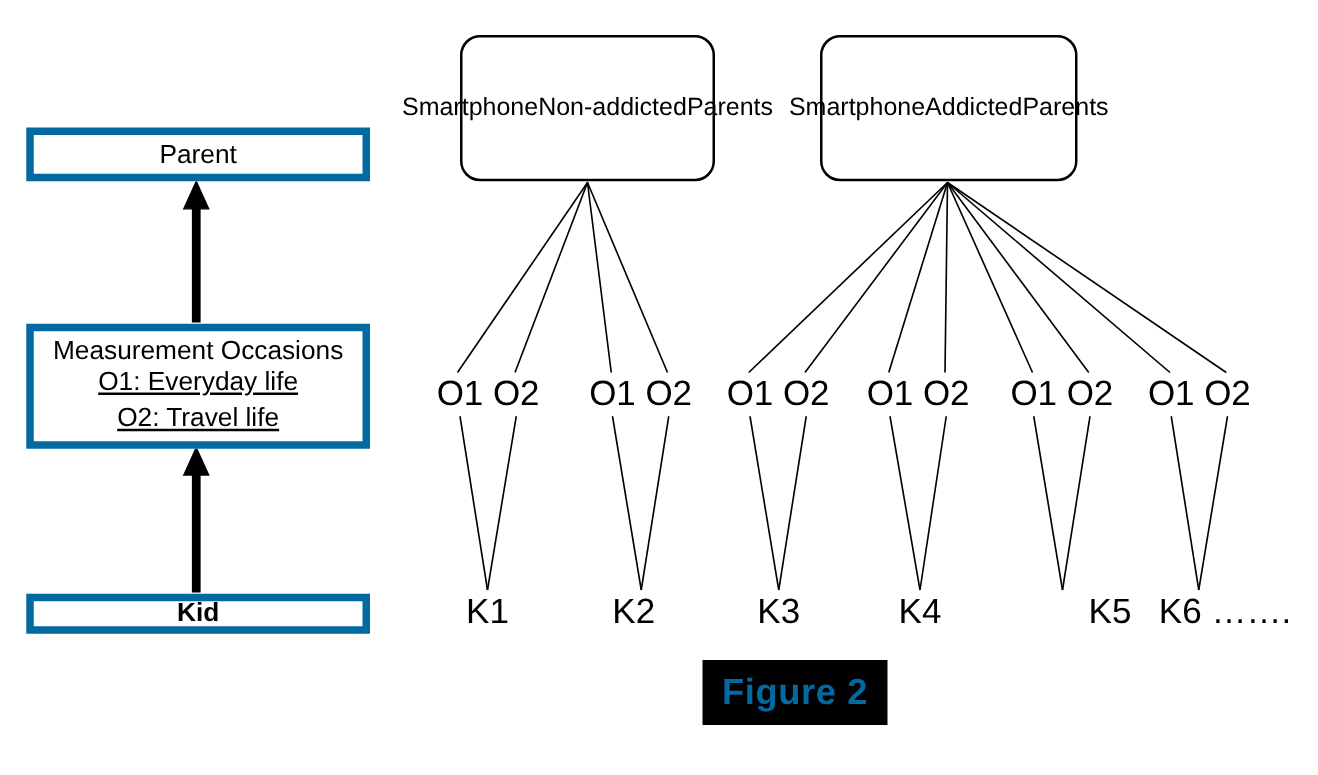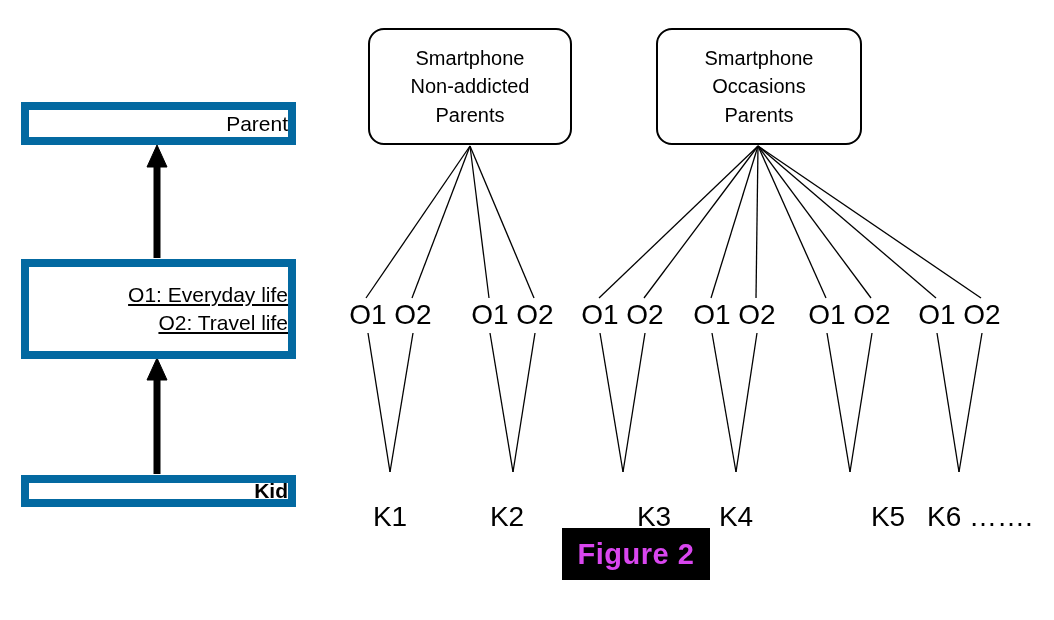--- a/index.html
+++ b/index.html
@@ -25,57 +25,57 @@
     top: 0;
     width: 1054px;
     height: 620px;
     pointer-events: none;
   }
 
   
   .lbox {
     position: absolute;
     box-sizing: border-box;
-    border: 8px solid #0369a1;
-    background: #ffffff;
-    display: flex;
-    flex-direction: column;
-    align-items: flex-end;
-    justify-content: center;
-    text-align: center;
-  }
-  .lbox .title {
-    font-size: 21px;
-    line-height: 1.12;
-    white-space: nowrap;
-  }
-  .lbox .sub {
-    font-size: 21px;
-    line-height: 1.35;
-    white-space: nowrap;
-    text-decoration: underline;
-  }
-
-  #box-parent { left: 21px; top: 102px; width: 275px; height: 43px; }
-  #box-measurement { left: 21px; top: 259px; width: 275px; height: 100px; }
-  #box-kid { left: 21px; top: 475px; width: 275px; height: 32px; font-weight: bold; }
-
-  
-  .gbox {
-    position: absolute;
-    box-sizing: border-box;
-    border: 2px solid #000000;
-    border-radius: 16px;
+    border: 6px solid #0369a1;
     background: #ffffff;
     display: flex;
     flex-direction: column;
     align-items: center;
     justify-content: center;
     text-align: center;
   }
+  .lbox .title {
+    font-size: 21px;
+    line-height: 1.12;
+    white-space: nowrap;
+  }
+  .lbox .sub {
+    font-size: 21px;
+    line-height: 1.35;
+    white-space: nowrap;
+    text-decoration: underline;
+  }
+
+  #box-parent { left: 21px; top: 102px; width: 275px; height: 43px; }
+  #box-measurement { left: 21px; top: 259px; width: 275px; height: 100px; }
+  #box-kid { left: 21px; top: 475px; width: 275px; height: 32px; font-weight: bold; }
+
+  
+  .gbox {
+    position: absolute;
+    box-sizing: border-box;
+    border: 2px solid #000000;
+    border-radius: 16px;
+    background: #ffffff;
+    display: flex;
+    flex-direction: row;
+    align-items: center;
+    justify-content: center;
+    text-align: center;
+  }
   .gbox .l1, .gbox .l3 {
     font-size: 20px;
     line-height: 1.42;
     white-space: nowrap;
   }
   .gbox .l2 {
     font-size: 20px;
     font-weight: normal;
     line-height: 1.42;
     white-space: nowrap;
@@ -87,31 +87,31 @@
   
   .nodelabel {
     position: absolute;
     font-size: 28px;
     line-height: 22px;
     white-space: nowrap;
     transform: translate(-50%, 0);
     text-align: center;
   }
   .olabel { top: 304px; }
-  .klabel { top: 478px; margin-top: 28px; }
+  .klabel { top: 478px; }
 
   
   #figure-caption {
     position: absolute;
     left: 562px;
     top: 528px;
     width: 148px;
     height: 52px;
     background: #000000;
-    color: #d946ef;
+    color: #0369a1;
     display: flex;
     align-items: center;
     justify-content: center;
     font-size: 29px;
     font-weight: bold;
     letter-spacing: 0.5px;
   }
 </style>
 </head>
 <body>
@@ -166,37 +166,38 @@
       <line x1="937" y1="333" x2="959" y2="472"></line>
       <line x1="982" y1="333" x2="959" y2="472"></line>
     </g>
   </svg>
 
   <div class="lbox" id="box-parent">
     <div class="title">Parent</div>
   </div>
 
   <div class="lbox" id="box-measurement">
+    <div class="title">Measurement Occasions</div>
     <div class="sub">O1: Everyday life</div>
     <div class="sub">O2: Travel life</div>
   </div>
 
   <div class="lbox" id="box-kid">
     <div class="title">Kid</div>
   </div>
 
   <div class="gbox" id="group-nonaddicted">
     <div class="l1">Smartphone</div>
     <div class="l2">Non-addicted</div>
     <div class="l3">Parents</div>
   </div>
 
   <div class="gbox" id="group-addicted">
     <div class="l1">Smartphone</div>
-    <div class="l2">Occasions</div>
+    <div class="l2">Addicted</div>
     <div class="l3">Parents</div>
   </div>
 
   <div class="nodelabel olabel" style="left:368px">O1</div>
   <div class="nodelabel olabel" style="left:413px">O2</div>
 
   <div class="nodelabel olabel" style="left:490px">O1</div>
   <div class="nodelabel olabel" style="left:535px">O2</div>
 
   <div class="nodelabel olabel" style="left:600px">O1</div>
@@ -206,20 +207,20 @@
   <div class="nodelabel olabel" style="left:757px">O2</div>
 
   <div class="nodelabel olabel" style="left:827px">O1</div>
   <div class="nodelabel olabel" style="left:872px">O2</div>
 
   <div class="nodelabel olabel" style="left:937px">O1</div>
   <div class="nodelabel olabel" style="left:982px">O2</div>
 
   <div class="nodelabel klabel" style="left:390px">K1</div>
   <div class="nodelabel klabel" style="left:507px">K2</div>
-  <div class="nodelabel klabel" style="left:654px">K3</div>
+  <div class="nodelabel klabel" style="left:623px">K3</div>
   <div class="nodelabel klabel" style="left:736px">K4</div>
   <div class="nodelabel klabel" style="left:888px">K5</div>
   <div class="nodelabel klabel" style="left:980px">K6 …….</div>
 
   <div id="figure-caption">Figure 2</div>
 
 </div>
 
 </body></html>

